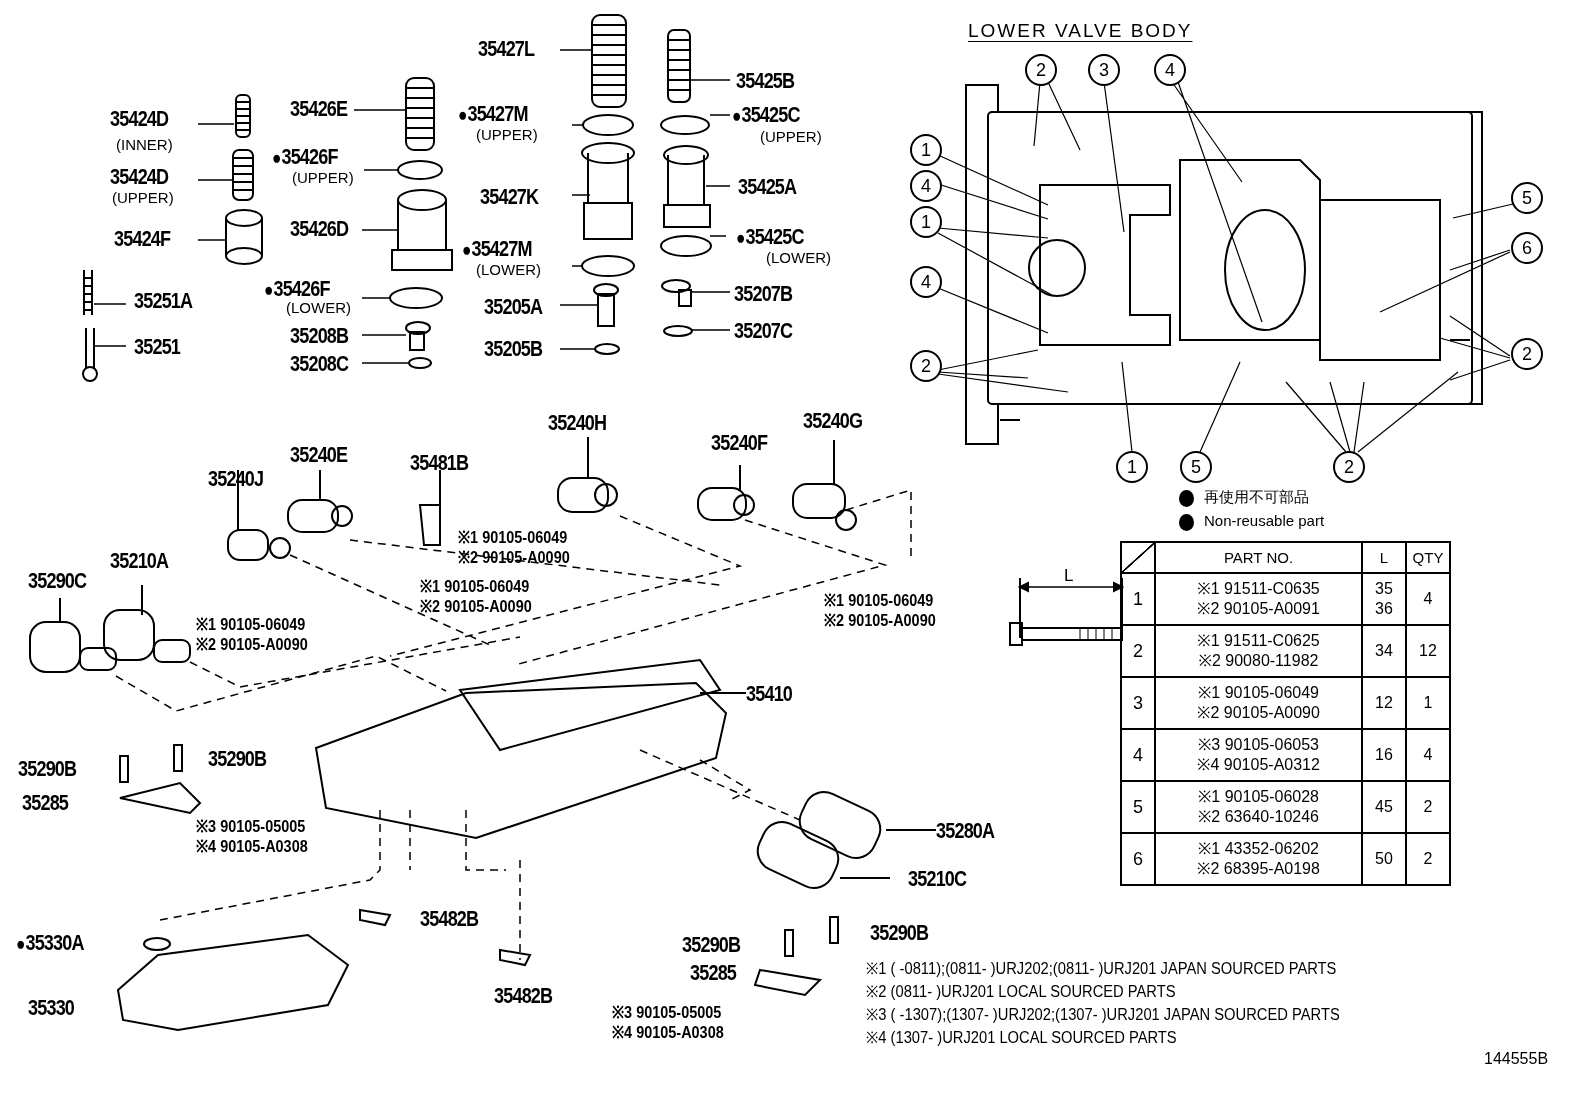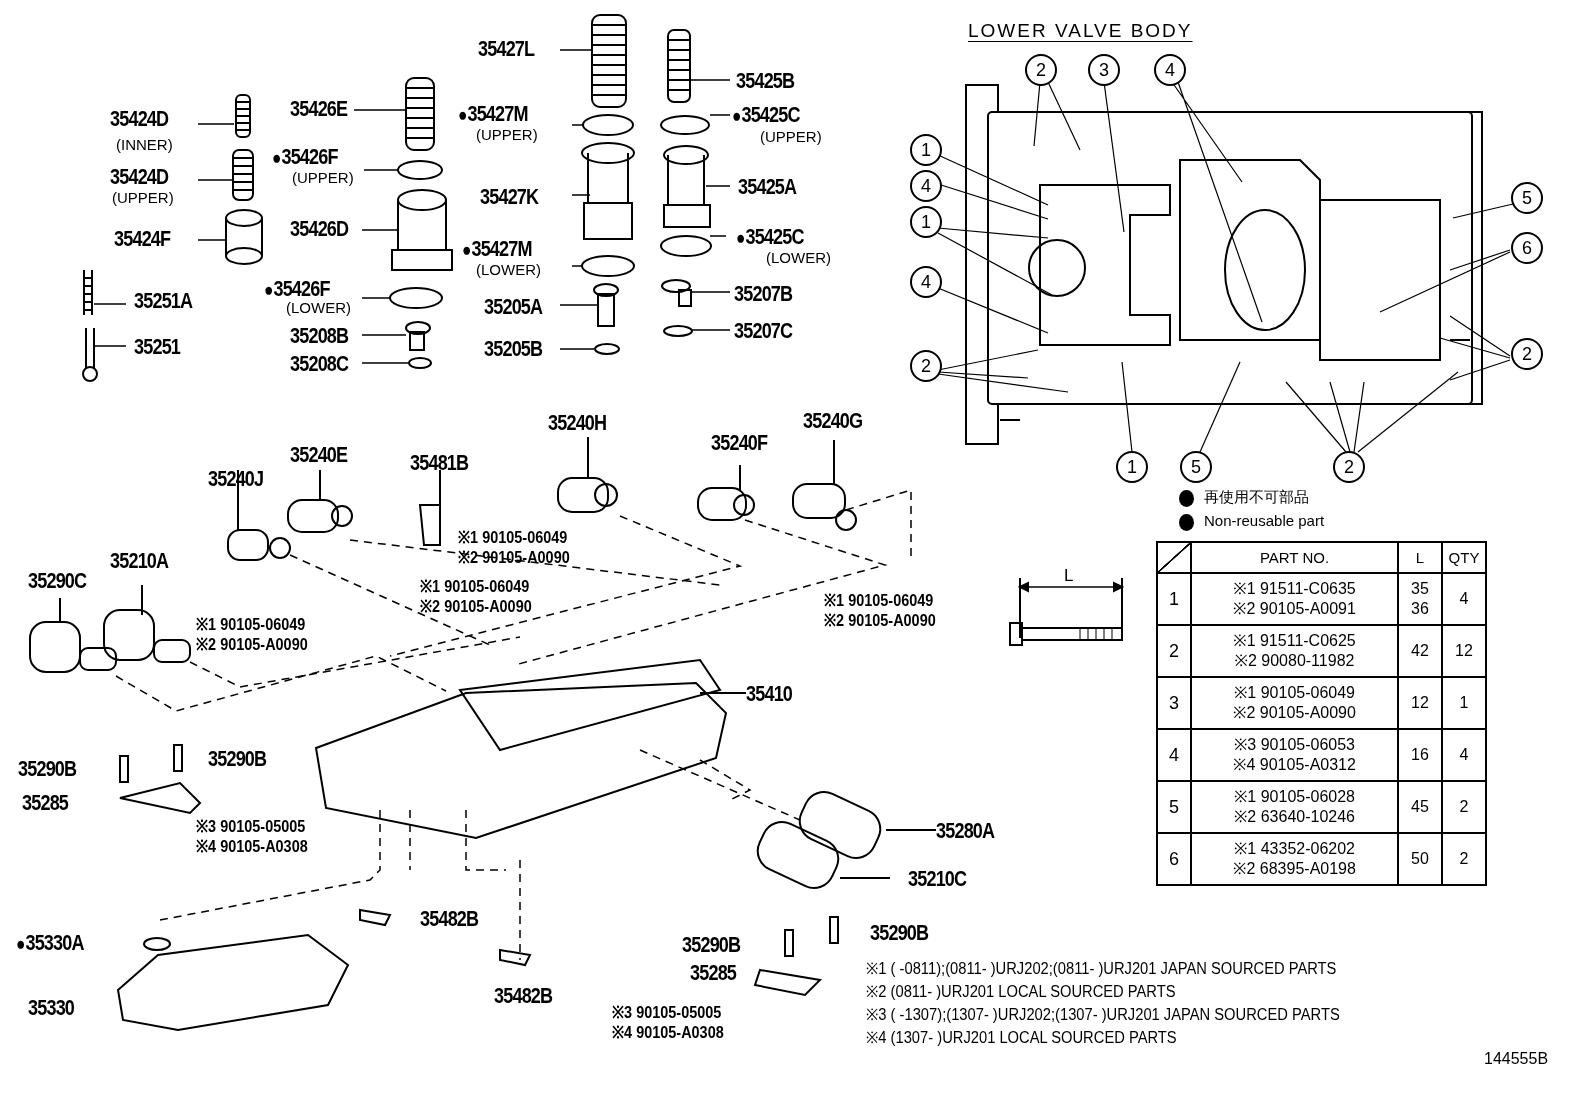--- a/index.html
+++ b/index.html
@@ -6,21 +6,21 @@
   body{width:1592px;height:1099px;position:relative;overflow:hidden;font-family:"Liberation Sans",sans-serif;color:#000;}
   .lbl{position:absolute;font-family:"Liberation Sans Narrow","Liberation Sans",sans-serif;font-weight:bold;font-size:22px;letter-spacing:-1px;transform:scaleX(0.82);transform-origin:left top;white-space:nowrap;line-height:1;}
   .sub{position:absolute;font-size:15px;white-space:nowrap;line-height:1;}
   .bolt{position:absolute;font-weight:bold;font-size:17px;white-space:nowrap;line-height:1.18;transform:scaleX(0.85);transform-origin:left top;}
   .dot::before{content:"\25CF";font-size:19px;margin-right:1px;}
   svg.art{position:absolute;left:0;top:0;}
   .title{position:absolute;left:968px;top:20px;font-size:19px;letter-spacing:2px;text-decoration:underline;text-underline-offset:4px;}
   .circ{position:absolute;width:28px;height:28px;border:2px solid #000;border-radius:50%;text-align:center;line-height:28px;font-size:18px;background:#fff;}
   .legend{position:absolute;left:1156px;font-size:15px;white-space:nowrap;padding-left:23px;}
   .legend .b{display:inline-block;width:15px;height:17px;border-radius:50%;background:#000;vertical-align:middle;margin-right:10px;}
-  table.parts{position:absolute;left:1156px;top:541px;border-collapse:collapse;font-size:16px;}
+  table.parts{position:absolute;left:1120px;top:541px;border-collapse:collapse;font-size:16px;}
   table.parts td,table.parts th{border:2px solid #000;text-align:center;padding:0;}
   table.parts th{font-weight:normal;height:29px;font-size:15px;}
   table.parts td.no{width:32px;font-size:18px;}
   table.parts td.pn{width:205px;font-weight:normal;line-height:20px;height:50px;}
   table.parts td.pn span{display:block;}
   table.parts td.l{width:42px;line-height:20px;}
   table.parts td.q{width:42px;}
   table.parts th.diag{background:linear-gradient(to bottom right,transparent 48%,#000 49%,#000 52%,transparent 53%);}
   .note{position:absolute;left:866px;font-size:16px;white-space:nowrap;transform:scaleX(0.92);transform-origin:left top;}
   .code{position:absolute;left:1484px;top:1050px;font-size:16px;}
@@ -355,21 +355,21 @@
           <span style="display:block">36</span>
         </td>
       <td class="q">4</td>
     </tr>
     <tr>
       <td class="no">2</td>
       <td class="pn">
           <span>※1 91511-C0625</span>
           <span>※2 90080-11982</span>
         </td>
-      <td class="l">42</td>
+      <td class="l">34</td>
       <td class="q">12</td>
     </tr>
     <tr>
       <td class="no">3</td>
       <td class="pn">
           <span>※1 90105-06049</span>
           <span>※2 90105-A0090</span>
         </td>
       <td class="l">12</td>
       <td class="q">1</td>

